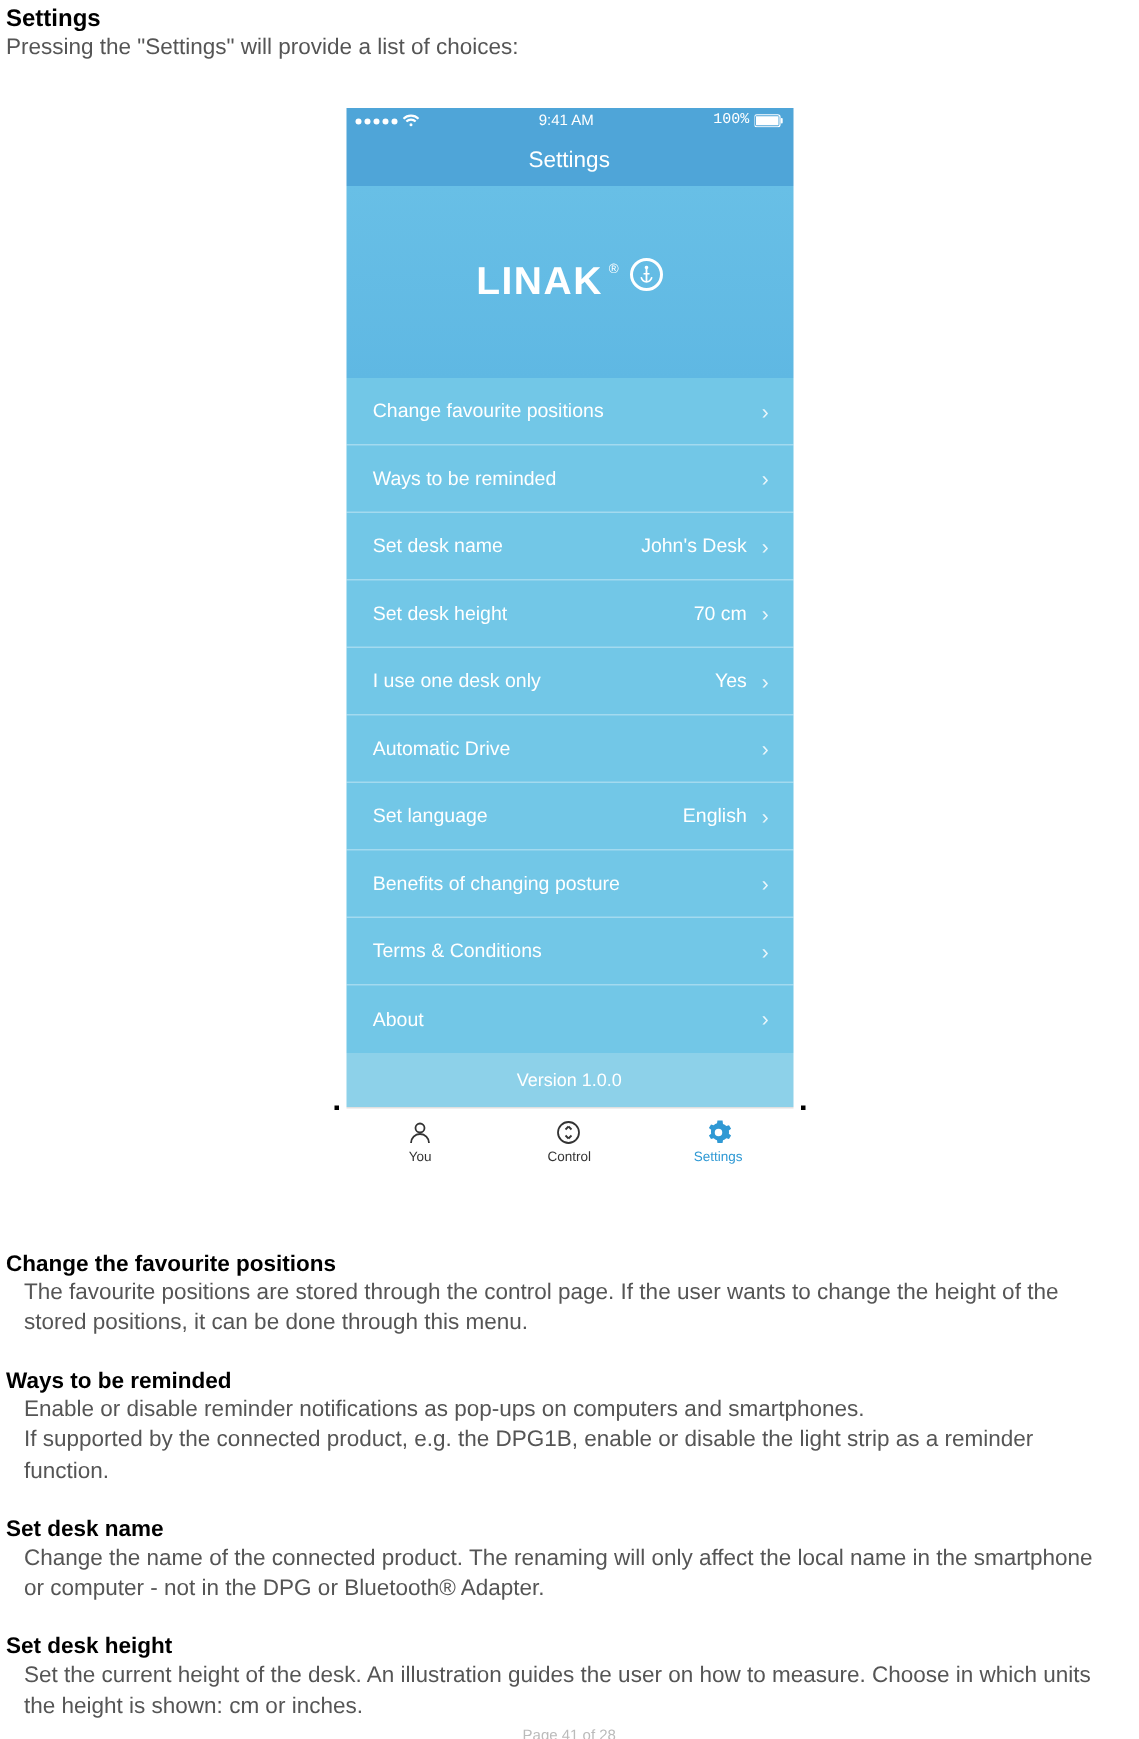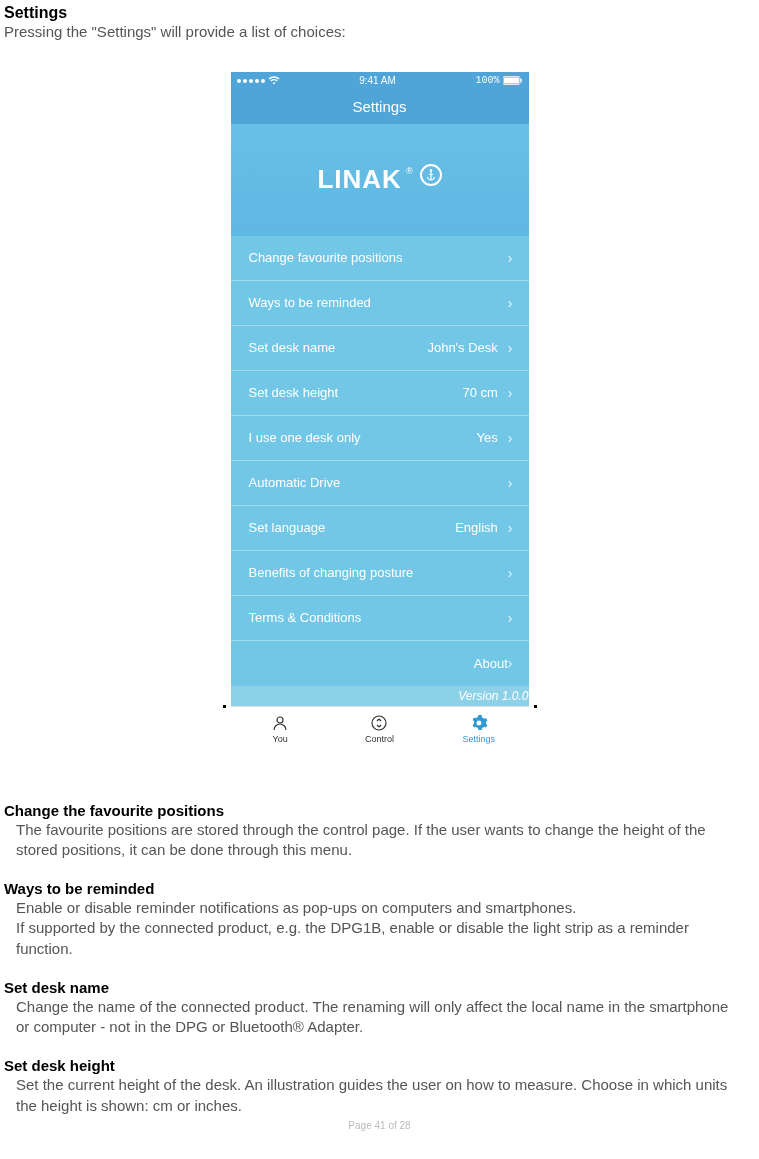--- a/index.html
+++ b/index.html
@@ -51,21 +51,21 @@
     background: #4fa5d8;
     height: 34px;
     display: flex;
     align-items: center;
     justify-content: center;
     color: #fff;
     font-size: 15px;
   }
   .logo-band {
     background: linear-gradient(#68bfe6, #5fb8e3);
-    height: 112px;
+    height: 128px;
     display: flex;
     align-items: center;
     justify-content: center;
   }
   .logo {
     color: #fff;
     font-weight: 700;
     font-size: 26px;
     letter-spacing: 1px;
     display: flex;
@@ -84,43 +84,42 @@
   .row {
     display: flex;
     align-items: center;
     justify-content: space-between;
     padding: 0 16px 0 18px;
     height: 45px;
     border-bottom: 1px solid rgba(255,255,255,0.35);
     color: #fff;
     font-size: 13px;
   }
-  .row:last-child { border-bottom: none; text-align: right; }
+  .row:last-child { border-bottom: none; }
   .row-label { flex: 1; }
   .row-value {
     color: #fff;
     font-size: 13px;
     text-align: left;
     padding-right: 10px;
     margin-left: 14px;
   }
   .chevron {
     color: rgba(255,255,255,0.85);
     font-size: 14px;
     line-height: 1;
   }
   .footer-band {
     background: #8dd1e9;
-    height: 20px;
-    display: flex;
-    align-items: center;
-    justify-content: flex-end;
+    height: 36px;
+    display: flex;
+    align-items: center;
+    justify-content: center;
     color: #fff;
     font-size: 12px;
-    font-style: italic;
   }
   .tabbar {
     background: #fff;
     height: 46px;
     display: flex;
     border-top: 0.5px solid #e0e0e0;
   }
   .tab {
     flex: 1;
     display: flex;

